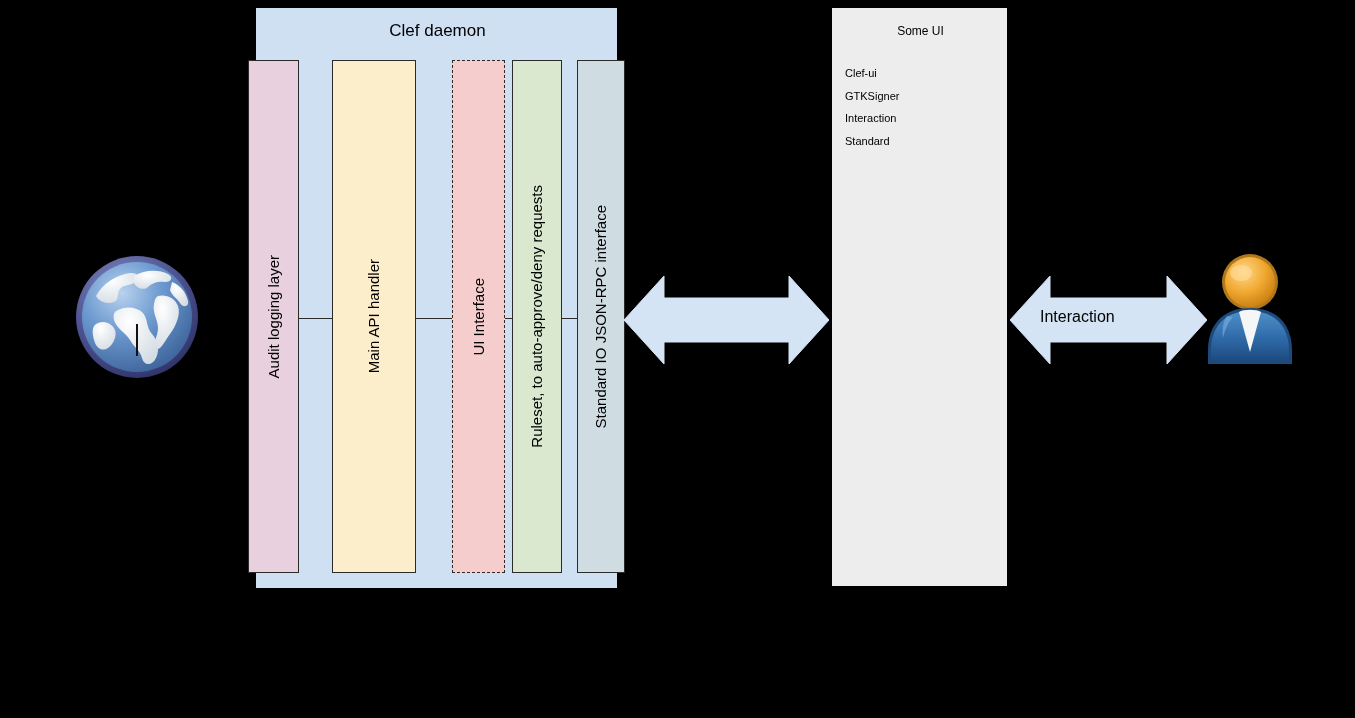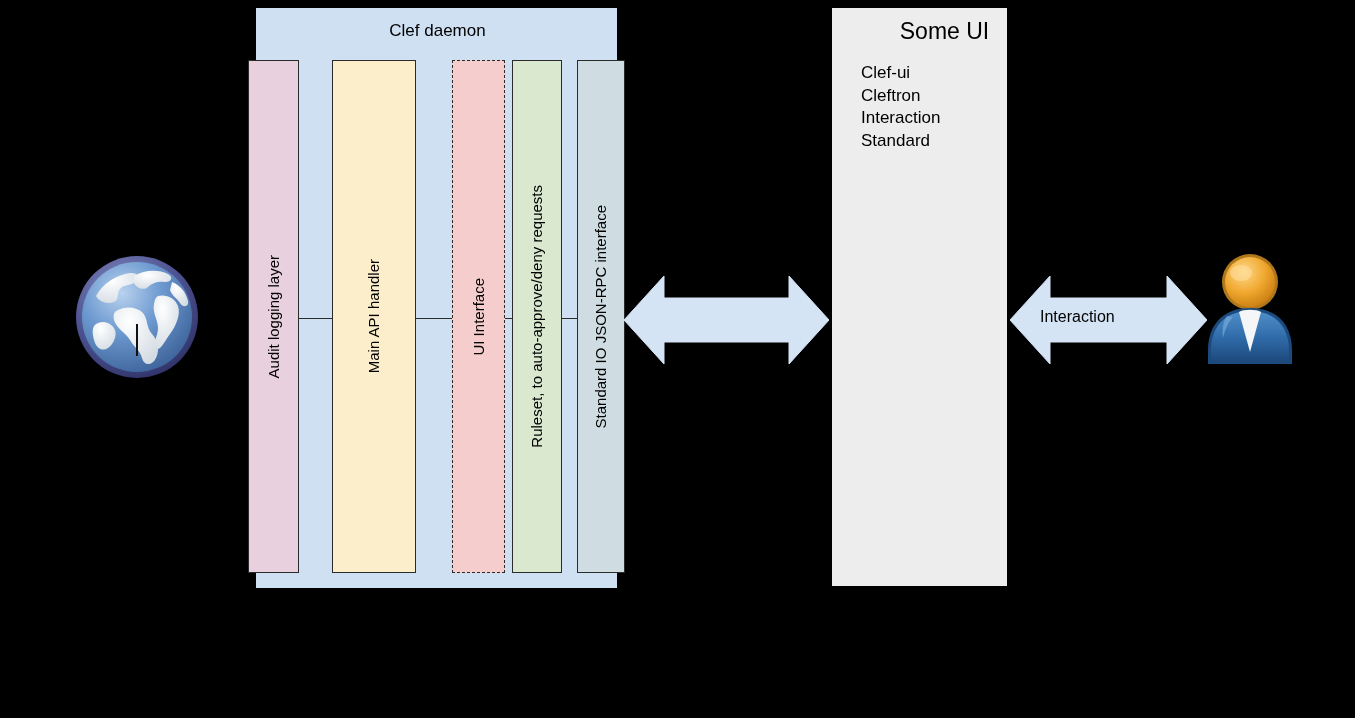--- a/index.html
+++ b/index.html
@@ -95,30 +95,29 @@
     background: #ededed;
     border: 1px solid #ededed;
     box-sizing: border-box;
   }
   #some-ui-title {
     position: absolute;
     left: 0;
     top: 12px;
     width: 175px;
     text-align: center;
-    font-size: 23px;
+    font-size: 12px;
     line-height: 20px;
-    margin-left: 24px;
   }
   #some-ui-list {
     position: absolute;
-    left: 28px;
+    left: 12px;
     top: 53px;
     width: 160px;
-    font-size: 17px;
+    font-size: 11px;
     line-height: 22.5px;
   }
   #some-ui-list .ui-item { display: block; white-space: nowrap; }
 
   
   .arrow-wrap {
     position: absolute;
     top: 272px;
     height: 96px;
   }
@@ -216,21 +215,21 @@
   <div class="arrow-wrap" id="arrow-daemon-ui">
     <svg viewBox="0 0 205 96" preserveAspectRatio="none" xmlns="http://www.w3.org/2000/svg">
       <polygon points="0,48 40,4 40,26 165,26 165,4 205,48 165,92 165,70 40,70 40,92" fill="#d4e4f5" stroke="#d4e4f5" stroke-width="1"></polygon>
     </svg>
   </div>
 
   <div id="some-ui-box">
     <div id="some-ui-title">Some UI</div>
     <div id="some-ui-list">
       <span class="ui-item">Clef-ui</span>
-      <span class="ui-item">Cleftron</span>
+      <span class="ui-item">GTKSigner</span>
       <span class="ui-item">Interaction</span>
       <span class="ui-item">Standard</span>
     </div>
   </div>
 
   <div class="arrow-wrap" id="arrow-ui-user">
     <svg viewBox="0 0 197 96" preserveAspectRatio="none" xmlns="http://www.w3.org/2000/svg">
       <polygon points="0,48 40,4 40,26 157,26 157,4 197,48 157,92 157,70 40,70 40,92" fill="#d4e4f5" stroke="#d4e4f5" stroke-width="1"></polygon>
     </svg>
   </div>

